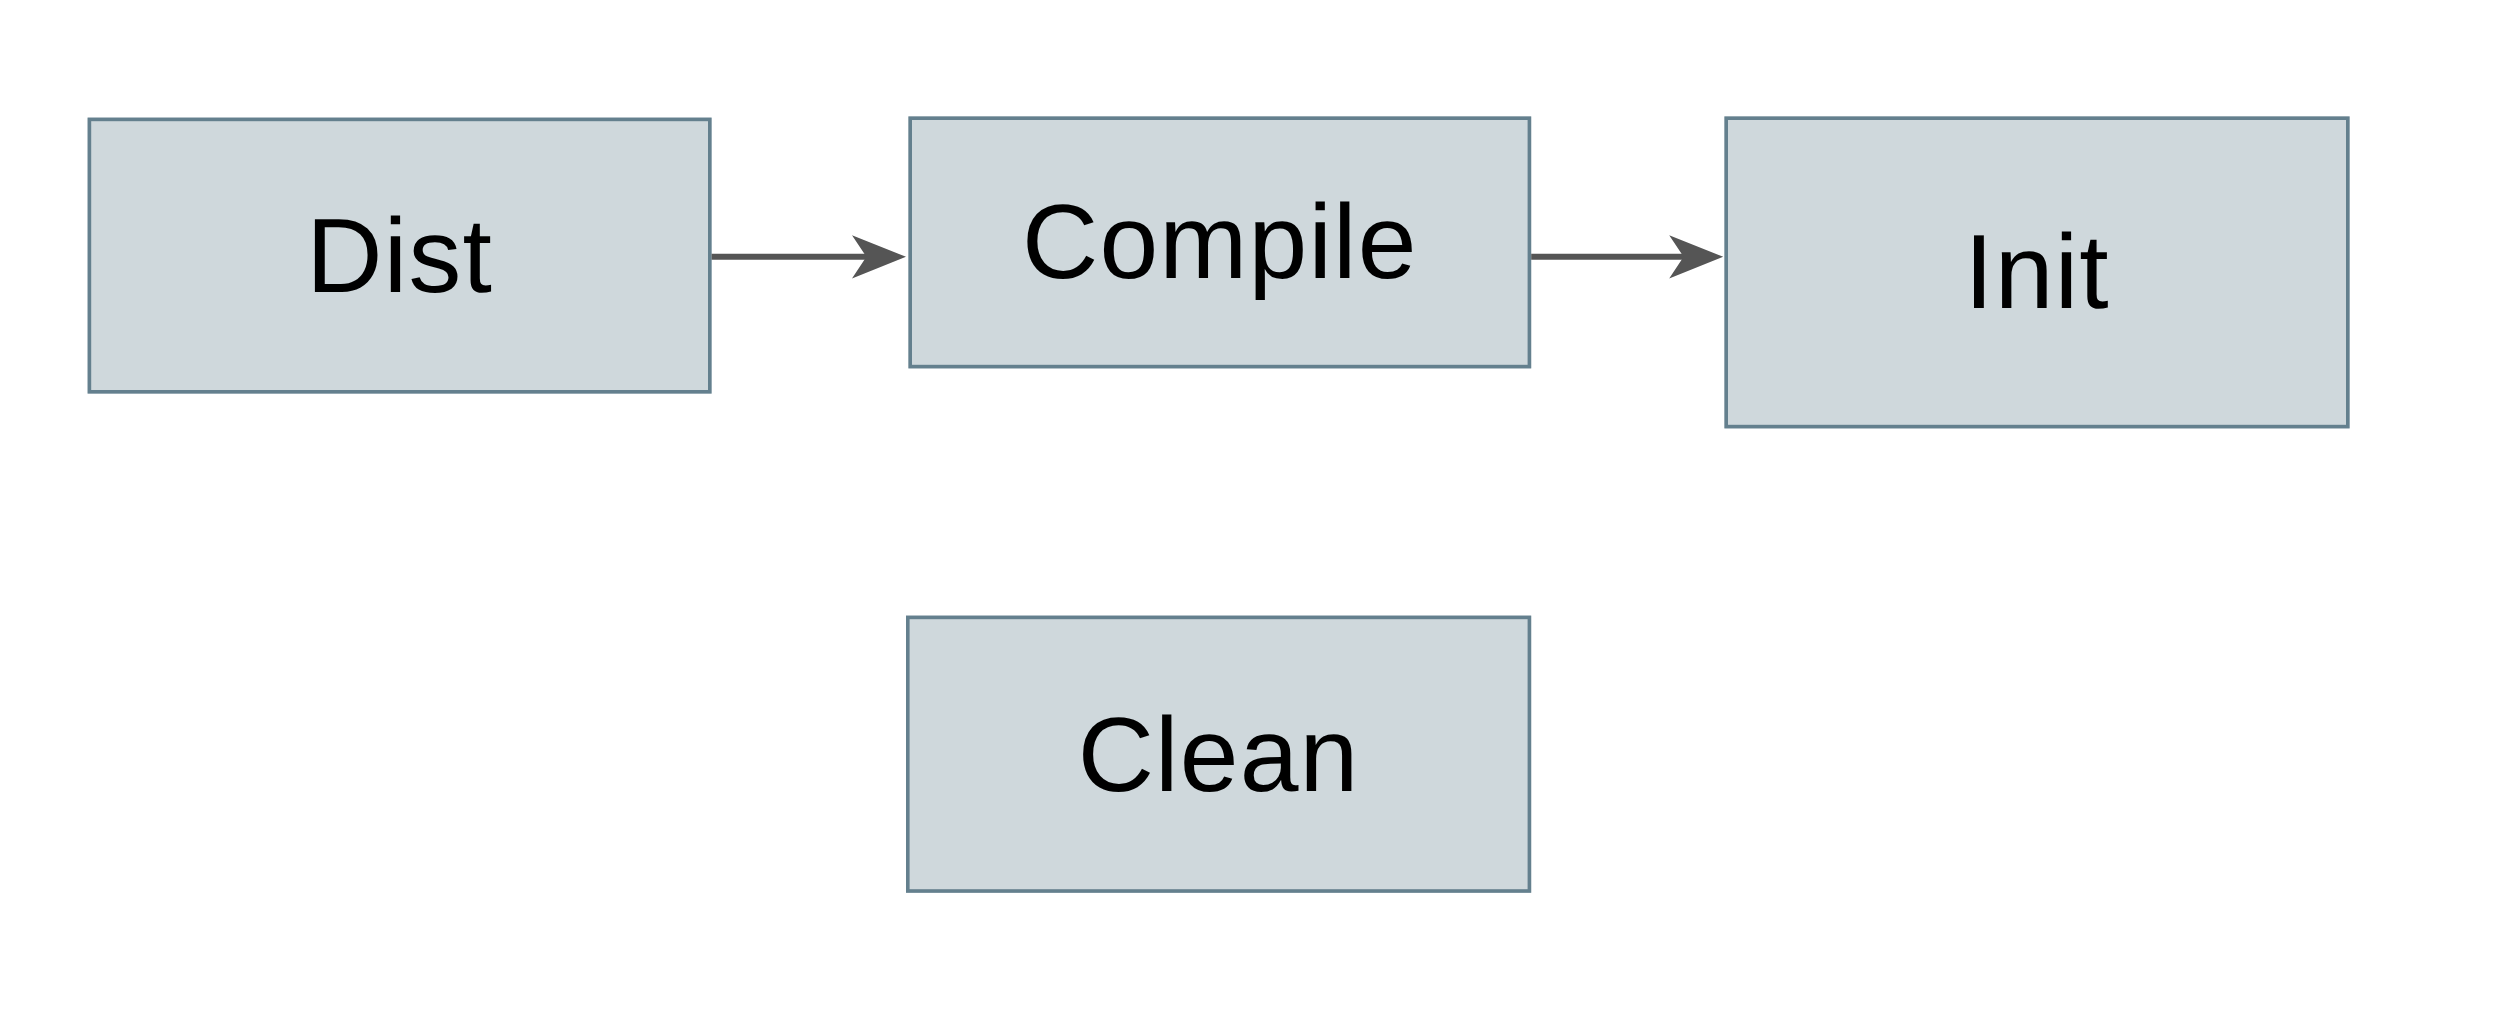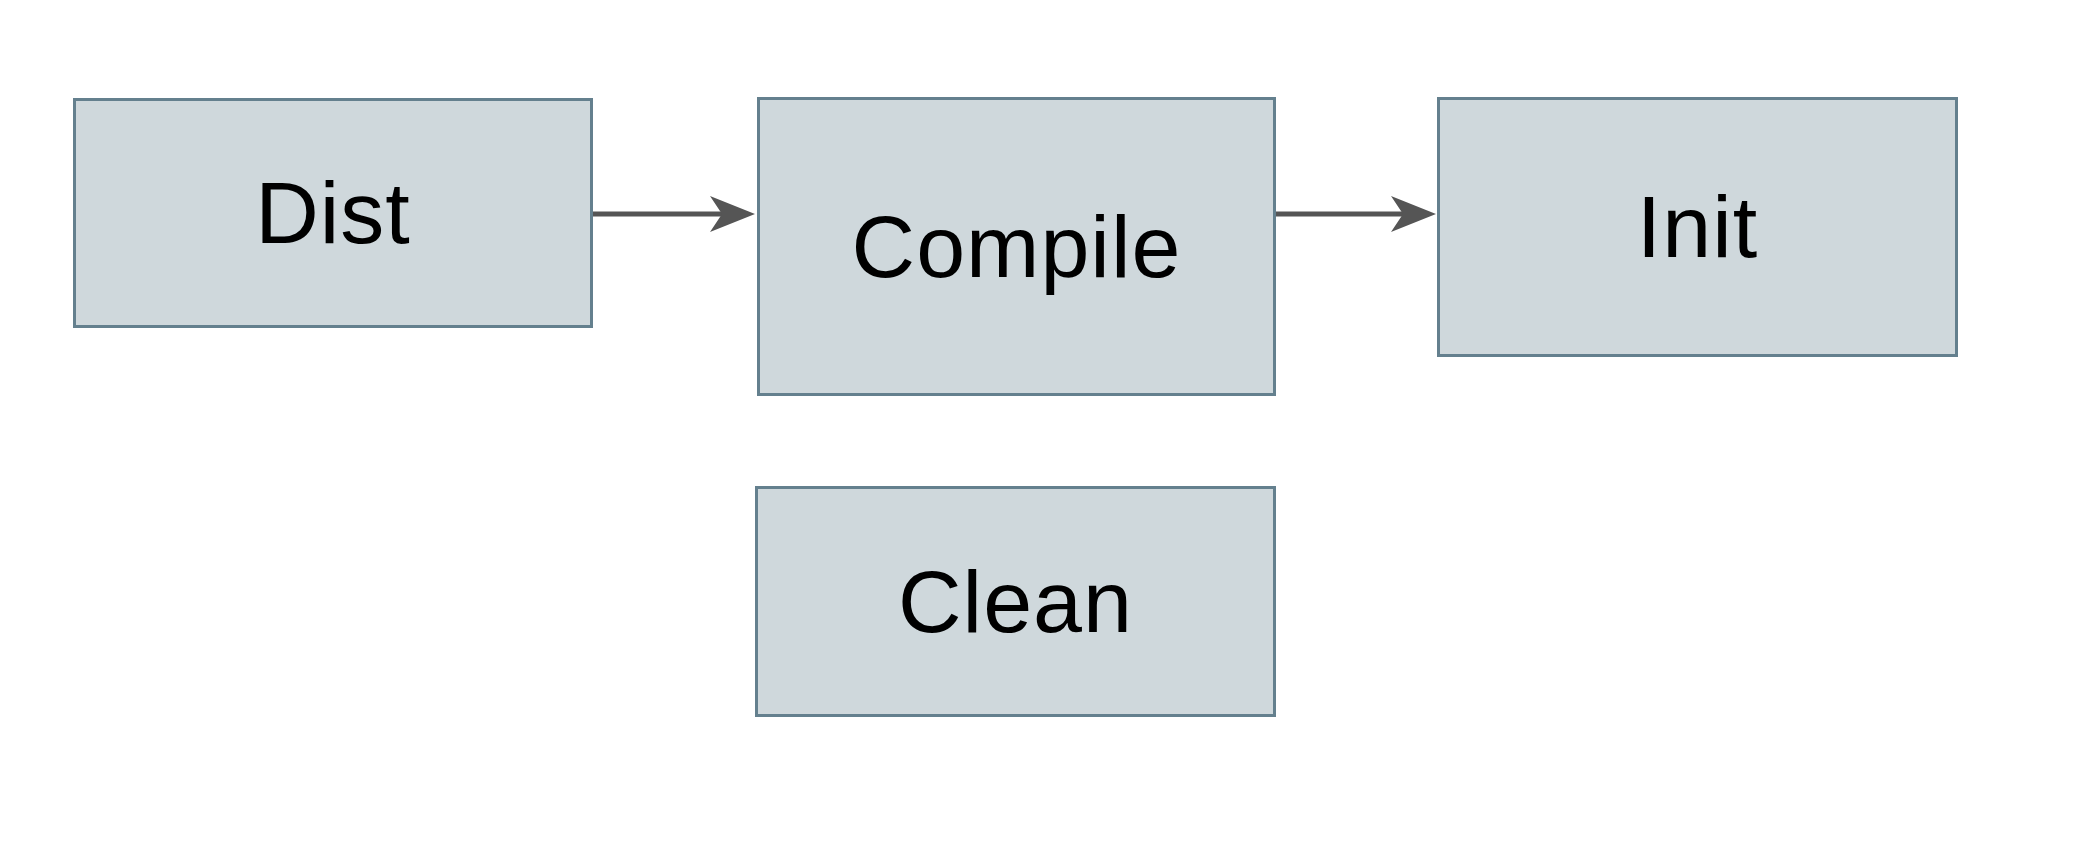--- a/index.html
+++ b/index.html
@@ -25,23 +25,23 @@
 
   .node-label {
     font-size: 88px;
     line-height: 1;
     color: var(--text, #000000);
     letter-spacing: 1px;
     white-space: nowrap;
   }
 
   .node-dist    { left: 73px;   top: 98px;  width: 520px; height: 230px; }
-  .node-compile { left: 757px;  top: 97px;  width: 519px; height: 299px; }
+  .node-compile { left: 757px;  top: 97px;  width: 519px; height: 210px; }
   .node-init    { left: 1437px; top: 97px;  width: 521px; height: 260px; }
-  .node-clean   { left: 755px;  top: 486px; width: 521px; height: 231px; }
+  .node-clean   { left: 755px;  top: 513px; width: 521px; height: 231px; }
 
   .edges {
     position: absolute;
     left: 0; top: 0;
     width: 2078px;
     height: 848px;
     pointer-events: none;
   }
 
   .edge line {

